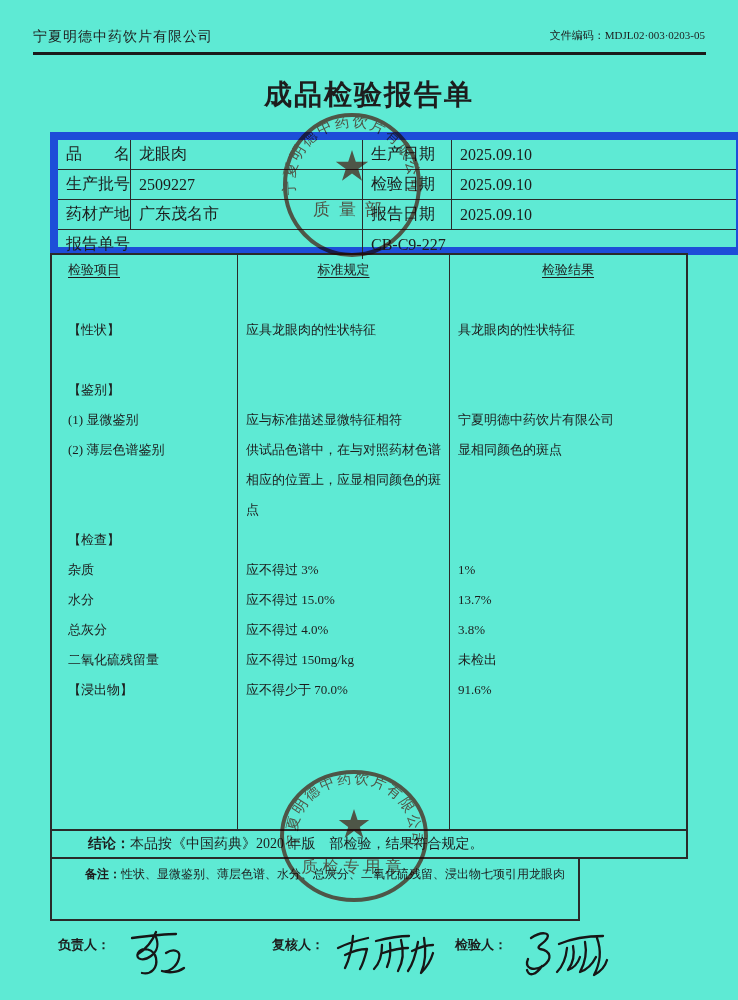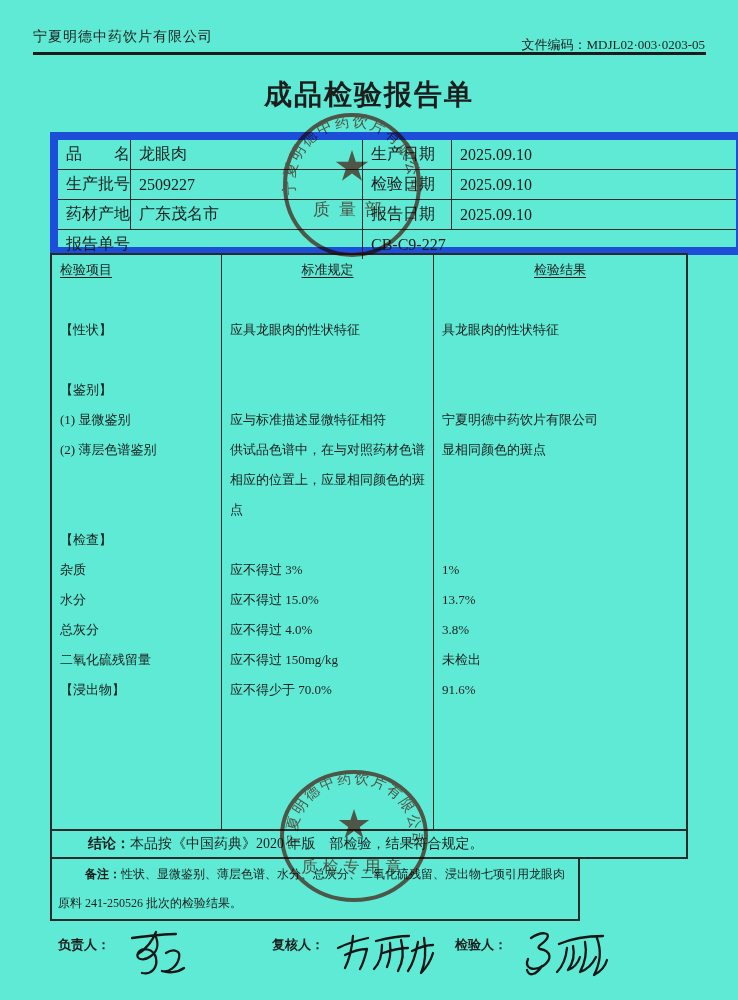--- a/index.html
+++ b/index.html
@@ -5,42 +5,42 @@
   * { margin:0; padding:0; box-sizing:border-box; }
   html,body { background:#ffffff; }
   .page {
     position:relative; width:738px; height:1000px; margin:0 auto;
     background:#5eead4; color:#1d1d1d;
     font-family:"Liberation Serif","DejaVu Serif",serif;
     overflow:hidden;
   }
   
   .co-name { position:absolute; left:33px; top:28px; font-size:14px; letter-spacing:1px; }
-  .doc-code { position:absolute; right:33px; top:36px; font-size:13px; }
+  .doc-code { position:absolute; right:33px; top:28px; font-size:11px; }
   .head-rule { position:absolute; left:33px; top:52px; width:673px; height:3px; background:#1b1b1b; }
   
   .title { position:absolute; left:0; top:76px; width:100%; text-align:center;
            font-size:28px; font-weight:bold; letter-spacing:2px; }
   
   .itable { position:absolute; left:50px; top:132px; width:694px; height:123px;
             border:8px solid #1d4ed8; font-size:16px; }
   .it-row { display:flex; height:30px; border-bottom:1px solid #2a2a2a; }
   .it-row.last { height:29px; border-bottom:none; }
   .it-cell { display:flex; align-items:center; padding:0 8px; white-space:nowrap; overflow:hidden; }
   .it-label  { width:73px;  border-right:1px solid #2a2a2a; }
   .it-value  { width:232px; border-right:1px solid #2a2a2a; }
   .it-dlabel { width:89px;  border-right:1px solid #2a2a2a; }
   .it-dvalue { flex:1; }
   .it-wlabel { width:305px; border-right:1px solid #2a2a2a; }
   
   .rtable { position:absolute; left:50px; top:253px; width:638px; height:578px;
             border:2px solid #2a2a2a; display:flex; flex-direction:column; font-size:13px; }
   .rt-row { display:flex; flex:0 0 30px; height:30px; }
   .rt-row.filler { flex:1 1 auto; height:auto; }
-  .rt-c1 { width:170px; border-right:1px solid #2a2a2a; padding-left:8px; line-height:30px; white-space:nowrap; overflow:hidden; }
+  .rt-c1 { width:186px; border-right:1px solid #2a2a2a; padding-left:16px; line-height:30px; white-space:nowrap; overflow:hidden; }
   .rt-c2 { width:212px; border-right:1px solid #2a2a2a; padding-left:8px; line-height:30px; white-space:nowrap; overflow:hidden; }
   .rt-c3 { flex:1; padding-left:8px; line-height:30px; white-space:nowrap; overflow:hidden; }
   .rt-head .rt-c2, .rt-head .rt-c3 { text-align:center; padding-left:0; }
   .rt-head span { text-decoration:underline; text-underline-offset:3px; }
   
   .conclusion { position:absolute; left:50px; top:829px; width:638px; height:30px;
                 border:2px solid #2a2a2a; font-size:14px; line-height:26px;
                 padding-left:36px; white-space:nowrap; }
   .remark { position:absolute; left:50px; top:857px; width:530px; height:64px;
             border:2px solid #2a2a2a; font-size:12px; line-height:29px; padding-top:1px; }
@@ -169,21 +169,20 @@
   </div>
 
   <div class="conclusion">
     <span class="bold">结论：</span><span>本品按《中国药典》2020 年版　部检验，结果符合规定。</span>
   </div>
 
   <div class="remark">
     <div class="l1">
       <span class="bold">备注：</span><span>性状、显微鉴别、薄层色谱、水分、总灰分、二氧化硫残留、浸出物七项引用龙眼肉</span>
     </div>
-    <div class="l2">原料 241-250526 批次的检验结果。</div>
   </div>
 
   <div class="signs">
     <div class="sig-group sig-g1">
       <span class="sig-label">负责人：</span>
       <svg class="sig-svg" width="78" height="56" viewBox="0 0 78 56">
         <path d="M38 6 C34 16 28 23 20 28 M14 12 C30 10 46 8 58 8 M37 9 C41 17 40 25 33 30 C25 36 17 33 20 27 C24 20 36 23 38 32 C40 42 33 49 24 47"></path>
         <path d="M48 27 C56 22 63 25 61 32 C59 41 50 47 44 45 C50 47 59 47 66 42"></path>
       </svg>
     </div>

